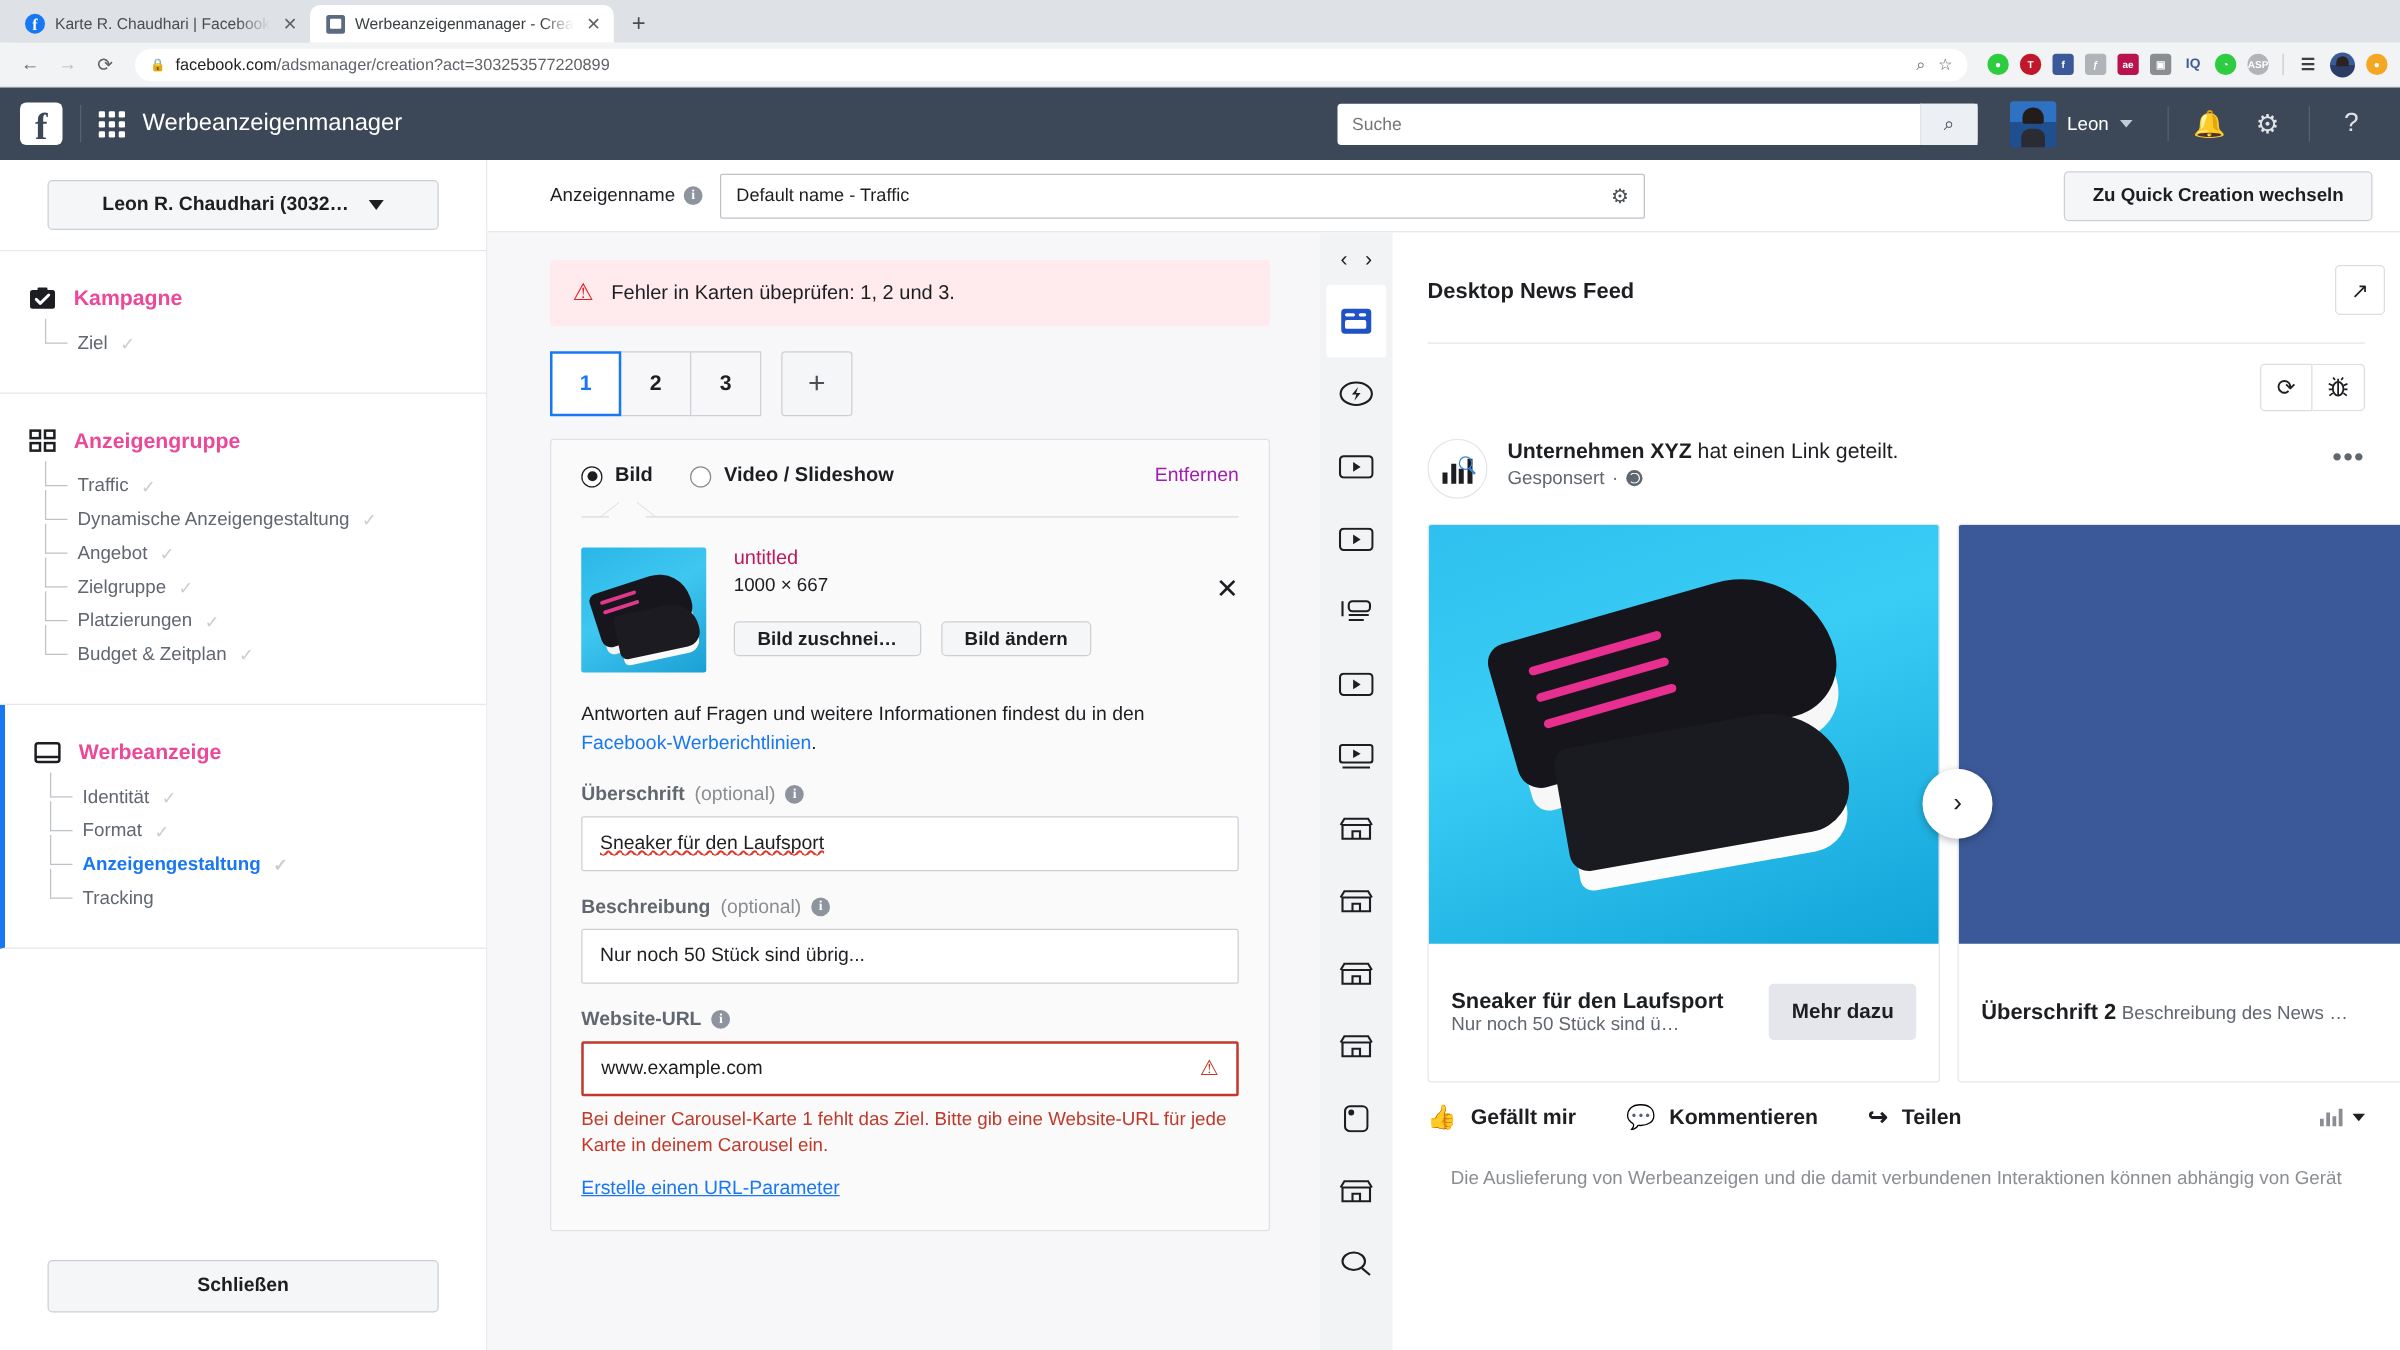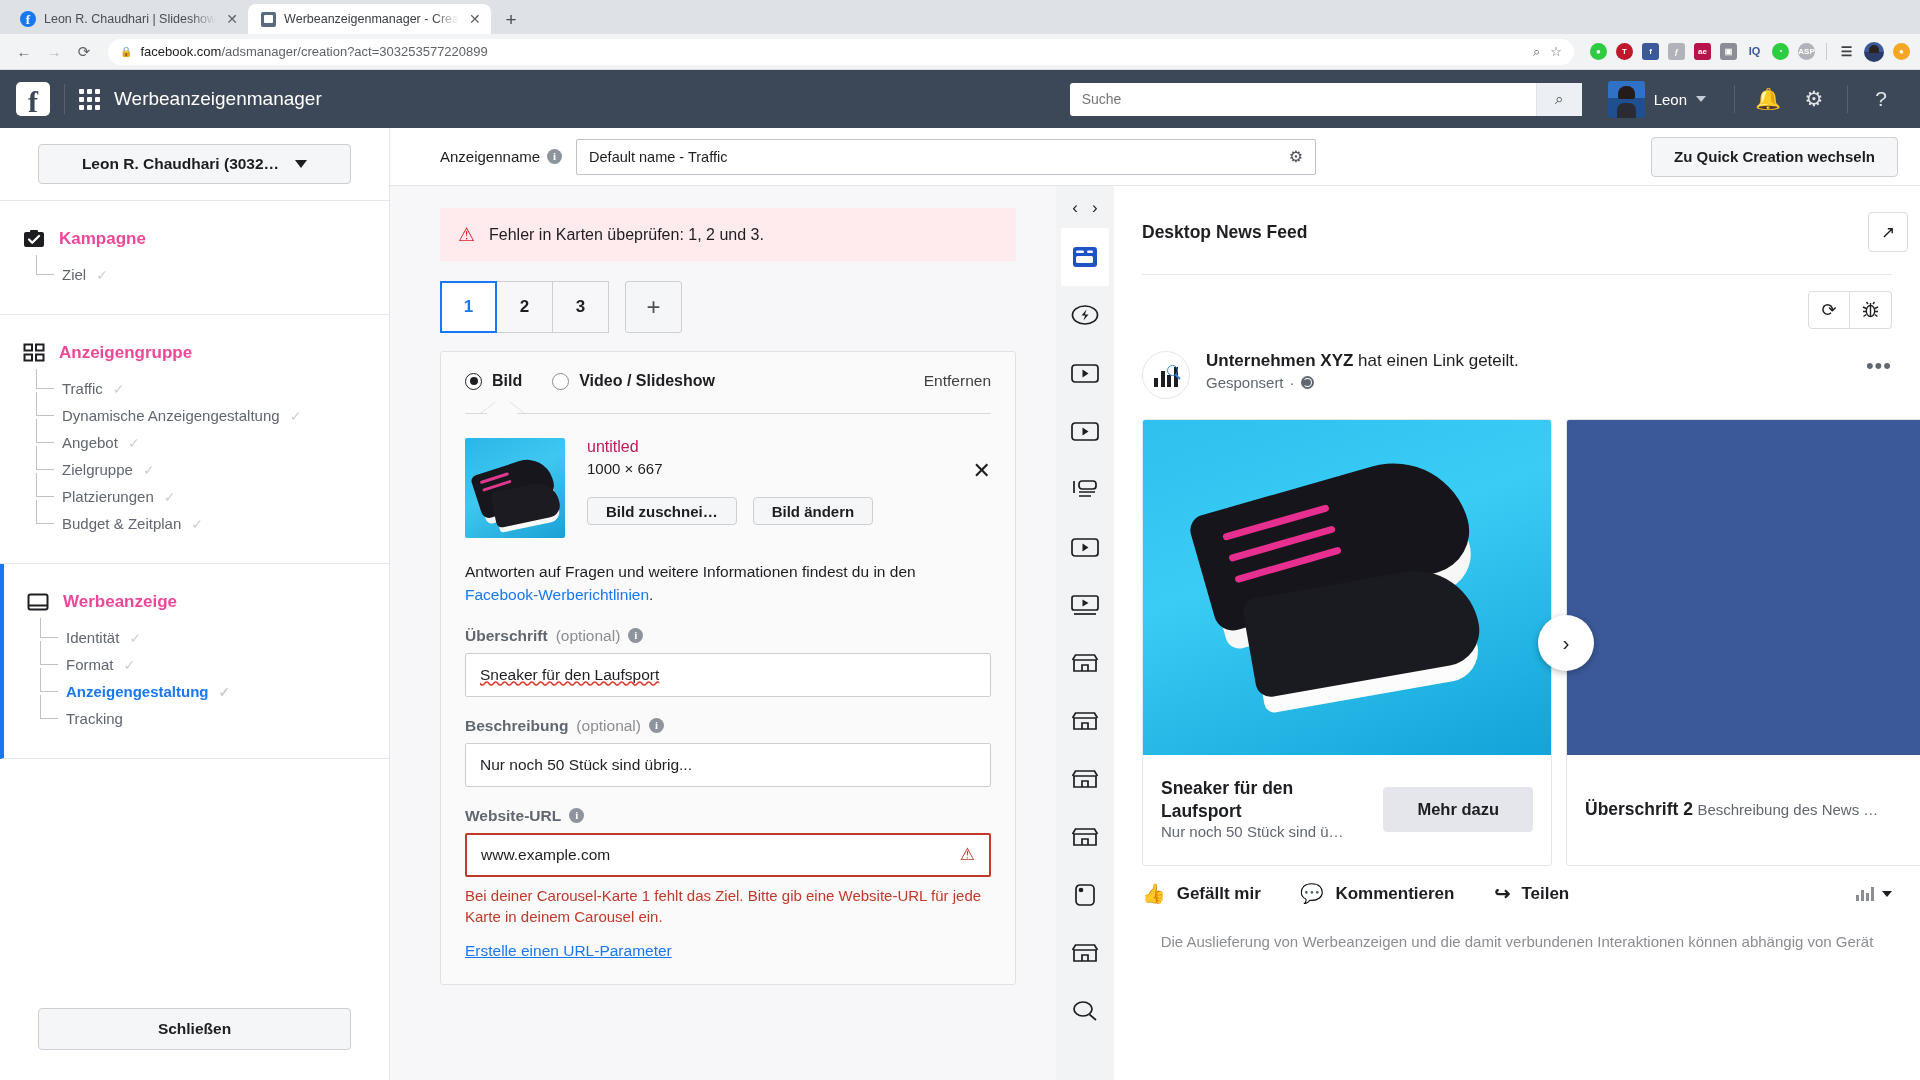--- a/index.html
+++ b/index.html
@@ -278,21 +278,21 @@
     padding: 20px 24px 24px;
   }
   .radio-row { display:flex; align-items:center; gap:30px;justify-content:flex-end; }
   .radio { display:flex;align-items:center;gap:10px; font-size:16px;font-weight:bold;color:#1c1e21;}
   .rbox {
     width:17px;height:17px;border-radius:50%;border:1px solid #8a8d91;background:#fff;
     display:flex;align-items:center;justify-content:center;
   }
   .rbox.on { border-color:#1c1e21; }
   .rbox.on::after{content:"";width:8px;height:8px;border-radius:50%;background:#1c1e21;}
-  .entfernen { margin-left:auto; color:#404040; font-size:15.5px; }
+  .entfernen { margin-left:auto; color:#a21caf; font-size:15.5px; }
   .notch-line {
     height: 12px; margin-top:12px;
     background:
       linear-gradient(to right, #d8dadd 0 22px, transparent 22px),
       linear-gradient(to right, transparent 0 52px, #d8dadd 52px);
     background-repeat:no-repeat;
     background-position: 0 11px, 0 11px;
     background-size: 100% 1px, 100% 1px;
     position:relative;
   }
@@ -420,21 +420,21 @@
   .big-shoe2{
     position:absolute;left:105px;top:160px;width:230px;height:100px;background:#1a1a21;
     border-radius:16px 76px 42px 18px;transform:rotate(-10deg);
     box-shadow:0 21px 0 -5px #fcfcfc;
   }
   .cbody{padding:16px 18px 18px;display:flex;align-items:center;gap:12px;min-height:110px;}
   .cb-text{flex:1;min-width:0;}
   .cb-title{font-size:17.5px;font-weight:bold;color:#1c1e21;line-height:1.3;}
   .cb-desc{font-size:15px;color:#606770;margin-top:7px;white-space:nowrap;overflow:hidden;text-overflow:ellipsis;}
   .cta{
-    background:#e4e6eb;border-radius:4px;padding:13px 34px;
+    background:#e4e6eb;border-radius:4px;padding:13px 18px;
     font-size:16.5px;font-weight:bold;color:#1c1e21;white-space:nowrap;
   }
   .cnext{
     position:absolute;left:396px;top:50%;transform:translateY(-50%);
     width:56px;height:56px;border-radius:50%;background:#fff;
     box-shadow:0 2px 7px rgba(0,0,0,.28);
     display:flex;align-items:center;justify-content:center;font-size:21px;color:#1c1e21;
     z-index:5;
   }
   .cimg2{height:335px;background:#3b5998;}
@@ -450,21 +450,21 @@
   .pv-footer{margin-top:26px;padding-right:28px;text-align:center;font-size:15px;color:#8a8d91;line-height:1.45;}
 </style>
 </head>
 <body>
 
 <div class="browser-tabstrip">
   <div class="tab inactive">
     <span class="tab-favicon">
         <span class="fav-fb">f</span>
       </span>
-    <span class="tab-title">Leon R. Chaudhari | Slideshow</span>
+    <span class="tab-title">Karte R. Chaudhari | Facebook</span>
     <span class="tab-close">✕</span>
   </div>
   <div class="tab active">
     <span class="tab-favicon">
         <span class="fav-admgr"></span>
       </span>
     <span class="tab-title">Werbeanzeigenmanager - Crea</span>
     <span class="tab-close">✕</span>
   </div>
   <div class="tab-new">+</div>

